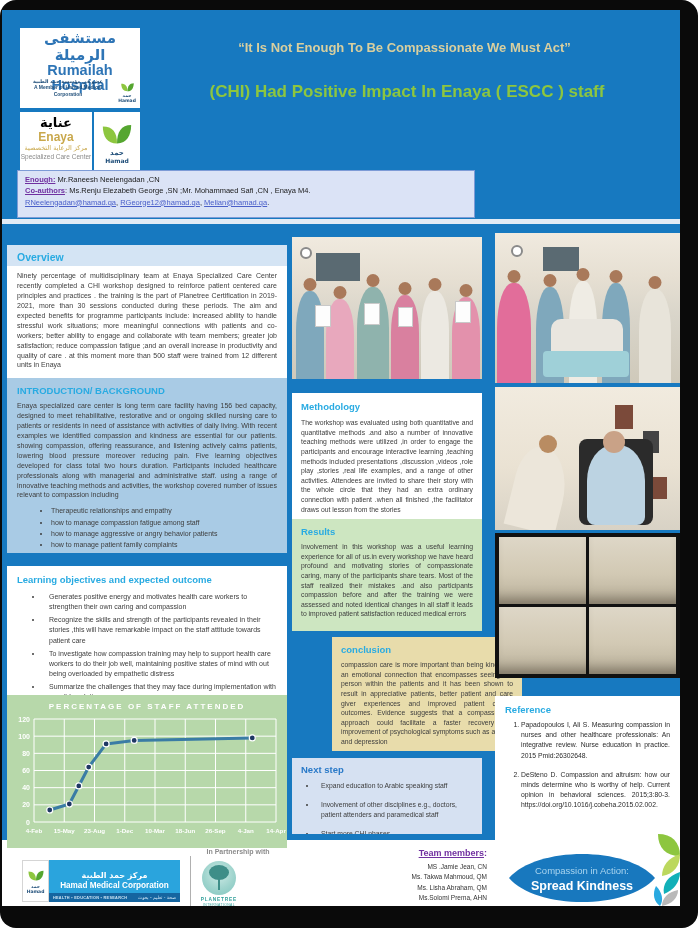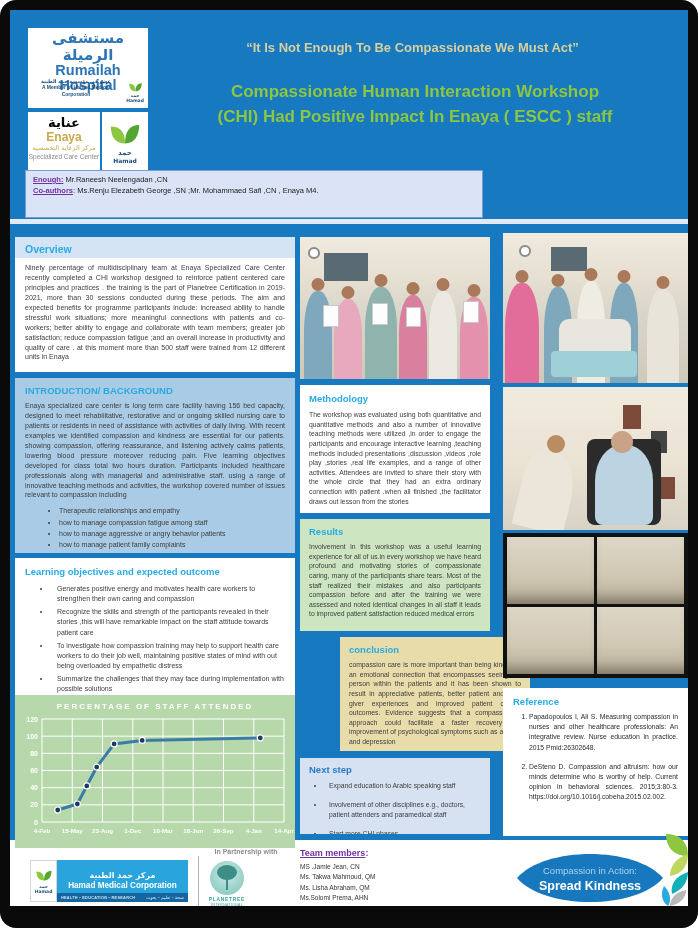--- a/index.html
+++ b/index.html
@@ -1,19 +1,19 @@
 <!DOCTYPE html>
 <html><head>
 <meta charset="utf-8">
 <style>
   html,body{margin:0;padding:0;background:#ffffff;}
   *{box-sizing:border-box;}
   body{font-family:"Liberation Sans","DejaVu Sans",sans-serif;}
   .poster{position:relative;width:698px;height:928px;background:#0a0a0a;border-radius:16px;overflow:hidden;}
-  .inner{position:absolute;left:10px;top:10px;width:678px;height:896px;background:#1779c0;overflow:hidden;}
+  .inner{position:absolute;left:2px;top:10px;width:678px;height:896px;background:#1779c0;overflow:hidden;}
   .abs{position:absolute;}
 
   
   .logobox{background:#fff;overflow:hidden;}
   .rum-ar{color:#2e75b6;font-size:15px;font-weight:bold;text-align:center;font-family:"DejaVu Sans",sans-serif;line-height:1.1;margin-top:2px;}
   .rum-en{color:#2e75b6;font-size:14.5px;font-weight:bold;text-align:center;line-height:1.05;}
   .member{font-size:5px;color:#1f4e79;text-align:center;line-height:1.25;font-weight:bold;}
   .hamad-mini{display:flex;flex-direction:column;align-items:center;justify-content:center;}
   .hamad-mini .t{font-size:4.5px;color:#1f4e79;font-weight:bold;line-height:1.1;text-align:center;font-family:"DejaVu Sans",sans-serif;}
   .enaya-ar{color:#000000;font-size:13px;font-weight:bold;text-align:center;font-family:"DejaVu Sans",sans-serif;line-height:1.15;margin-top:4px;}
@@ -28,21 +28,21 @@
   .lab{color:#7030a0;font-weight:bold;text-decoration:underline;}
   .email{color:#4a5fc9;text-decoration:underline;}
 
   .strip{background:#e2ebf5;}
 
   
   .sec-title{color:#29abe2;font-weight:bold;font-size:9.5px;}
   .sec-title.big{font-size:10.5px;}
   .body-text{font-size:7px;color:#3d3d3d;text-align:justify;line-height:1.42;}
   .box{overflow:hidden;}
-  .white-box{background:#ffffff;}
+  .white-box{background:#ffffff;margin-top:8px;}
   ul.blt{margin:4px 0 0 0;padding-left:30px;}
   ul.blt li{font-size:7px;color:#3d3d3d;line-height:1.45;margin-bottom:1px;}
   ul.blt.sp li{margin-bottom:3px;padding-left:6px;}
   ul.blt.nx li{margin-bottom:9px;padding-left:4px;}
 
   
   .chart-box{background:#b7d8aa;}
   .chart-title{color:#ffffff;font-weight:bold;font-size:8px;letter-spacing:2px;text-align:center;padding-top:7px;}
   .ytick{fill:#ffffff;font-size:7px;font-weight:bold;font-family:"Liberation Sans",sans-serif;}
   .xtick{fill:#ffffff;font-size:6.2px;font-weight:bold;font-family:"Liberation Sans",sans-serif;}
@@ -50,21 +50,21 @@
   
   .photo{background:linear-gradient(180deg,#f0eadf 0%,#e6dfd2 30%,#d9d5ca 55%,#cfc9ba 100%);overflow:hidden;}
   .person{position:absolute;bottom:0;border-radius:45% 45% 0 0;}
   .person:after{content:"";position:absolute;top:-13px;left:50%;transform:translateX(-50%);width:13px;height:13px;border-radius:50%;background:#a9795a;}
   .paper{position:absolute;background:#fdfdfd;border:1px solid #c9c9c9;}
   .frame{position:absolute;background:#5a6a72;}
   .collage{background:#111;display:grid;grid-template-columns:1fr 1fr;grid-template-rows:1fr 1fr;gap:3px;padding:4px;}
   .collage .cell{background:linear-gradient(180deg,#ded7c7 0%,#d2c9b4 55%,#b9b09a 100%);box-shadow:inset 0 -14px 12px -8px rgba(60,50,40,.45);}
 
   
-  .team{}
+  .team{text-align:right;}
   .team-title{color:#7030a0;font-weight:bold;font-size:9px;text-decoration:underline;}
   .team-colon{color:#7030a0;font-weight:bold;font-size:9px;}
   .team-names{font-size:6.5px;color:#333;line-height:1.6;margin-top:2px;}
   ol.refs{margin:5px 0 0 0;padding-left:16px;}
   ol.refs li{font-size:6.8px;color:#2b2b2b;text-align:justify;line-height:1.5;margin-bottom:9px;}
   .doi{color:#2b2b2b;}
 
   
   .footer{background:#ffffff;}
   .hmc{display:flex;height:42px;}
@@ -121,27 +121,27 @@
         <path d="M12 16 C5 16 2 11 2 4 C9 4 12 8 12 16Z" fill="#8dc63f"></path>
         <path d="M12 16 C12 8 15 3 22 3 C22 10 19 16 12 16Z" fill="#55a630"></path>
       </svg>
       <div class="t" style="font-size:7px;">حمد</div>
       <div class="t" style="font-size:6px;">Hamad</div>
     </div>
 
     <div class="abs quote" style="left:150px;top:30px;width:505px;">“It Is Not Enough To Be Compassionate We Must Act”</div>
 
     <div class="abs main-title" style="left:145px;top:70px;width:520px;">
-      <div>Compassionate Human Interaction Workshop</div>
       <div>(CHI) Had Positive Impact In Enaya ( ESCC ) staff</div>
     </div>
 
     <div class="abs authors-box" style="left:15px;top:160px;width:458px;height:48px;">
       <div><span class="lab">Enough:</span><span> Mr.Raneesh Neelengadan ,CN</span></div>
       <div><span class="lab">Co-authors</span><span>: Ms.Renju Elezabeth George ,SN ;Mr. Mohammaed Safi ,CN , Enaya M4.</span></div>
+      <div><span class="email">RNeelengadan@hamad.qa</span><span>, </span><span class="email">RGeorge12@hamad.qa</span><span>, </span><span class="email">Melian@hamad.qa</span><span>.</span></div>
     </div>
 
     <div class="abs strip" style="left:0;top:209px;width:678px;height:5px;"></div>
 
     <div class="abs footer" style="left:0;top:830px;width:678px;height:66px;"></div>
 
     <div class="abs box white-box" style="left:5px;top:227px;width:280px;height:135px;">
       <div style="background:#d4e4f4;height:21px;line-height:21px;padding-left:10px;">
         <span class="sec-title big">Overview</span>
       </div>

